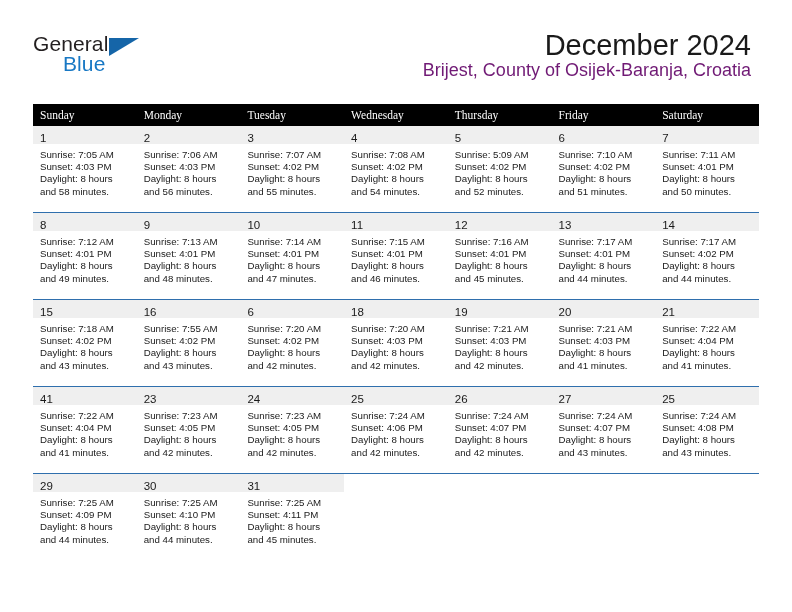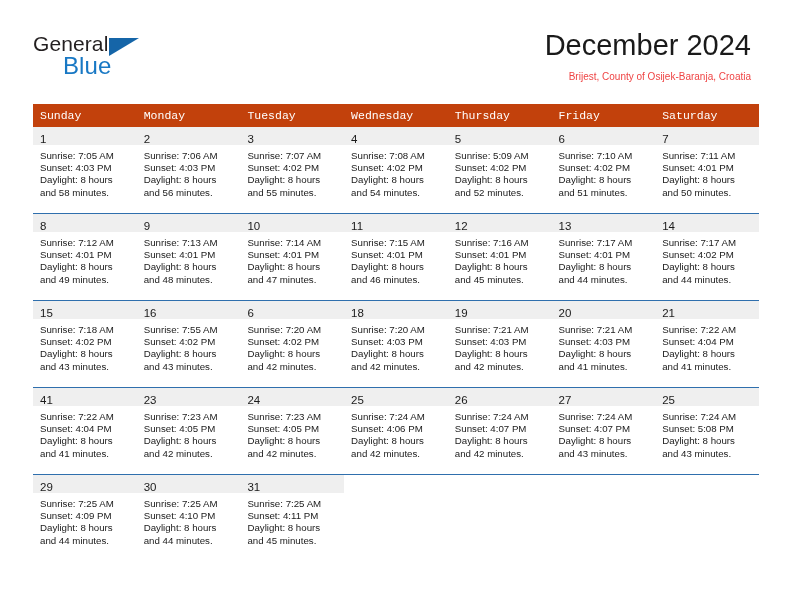--- a/index.html
+++ b/index.html
@@ -44,21 +44,21 @@
     top: 0;
     font-size: 21px;
     letter-spacing: 0.1px;
     color: #231f20;
     font-family: "Liberation Sans", sans-serif;
   }
   .brand-blue {
     position: absolute;
     left: 30px;
     top: 20px;
-    font-size: 24px;
+    font-size: 21px;
     letter-spacing: 0.1px;
     color: #1878c4;
     font-family: "Liberation Sans", sans-serif;
   }
   .brand-triangle {
     position: absolute;
     left: 76px;
     top: 6px;
     width: 0;
     height: 0;
@@ -74,51 +74,50 @@
   }
   .month-title {
     font-size: 29px;
     font-weight: normal;
     color: #1a1a1a;
     line-height: 34px;
     white-space: nowrap;
     font-family: "Liberation Sans", sans-serif;
   }
   .location-subtitle {
-    margin-top: 6px;
-    font-size: 10px;
-    color: #ef4444;
+    font-size: 18px;
+    color: #701a75;
     line-height: 17px;
     white-space: nowrap;
     font-family: "Liberation Sans", sans-serif;
   }
 
   
   .calendar {
     position: absolute;
     left: 33px;
     top: 104px;
     width: 726px;
     border-collapse: collapse;
     table-layout: fixed;
   }
   .calendar th, .calendar td {
     padding: 0;
     margin: 0;
     vertical-align: top;
   }
   .dow-row th {
-    background: #c2410c;
+    background: #000000;
     color: #ffffff;
     font-size: 11.5px;
     font-weight: normal;
     text-align: left;
     padding: 5px 0 5px 7px;
     height: 11px;
-    font-family: Liberation Mono, monospace;
+    font-family: Liberation Serif, serif;
   }
 
   .week-row td {
     width: 103.71px;
     border-top: 1.5px solid #2f6fad;
     background: #ffffff;
   }
   .week-row.first-week td {
     border-top: none;
   }
@@ -491,21 +490,21 @@
               <div>Daylight: 8 hours</div>
               <div>and 43 minutes.</div>
             </div>
           </div>
         </td>
         <td>
           <div class="daycell">
             <div class="daynum-band"><span class="daynum">25</span></div>
             <div class="day-info">
               <div>Sunrise: 7:24 AM</div>
-              <div>Sunset: 5:08 PM</div>
+              <div>Sunset: 4:08 PM</div>
               <div>Daylight: 8 hours</div>
               <div>and 43 minutes.</div>
             </div>
           </div>
         </td>
       </tr>
 
       <tr class="week-row">
         <td>
           <div class="daycell">

